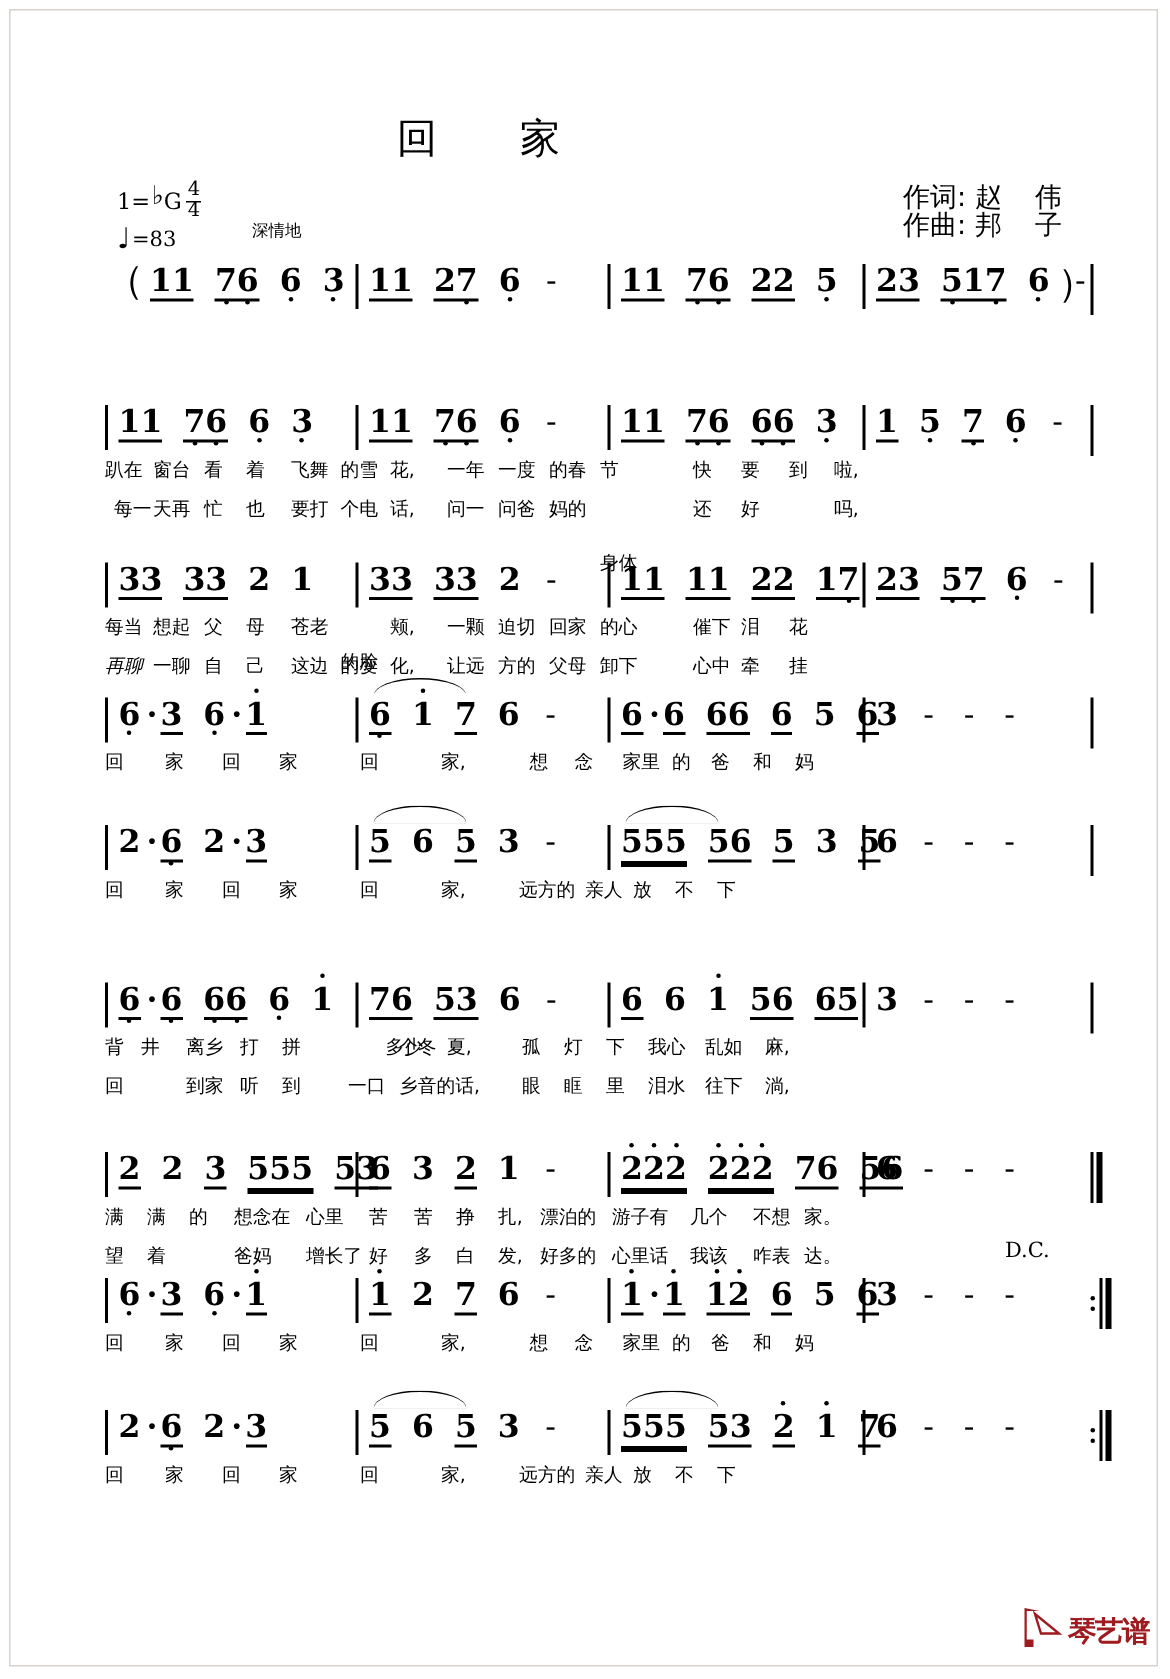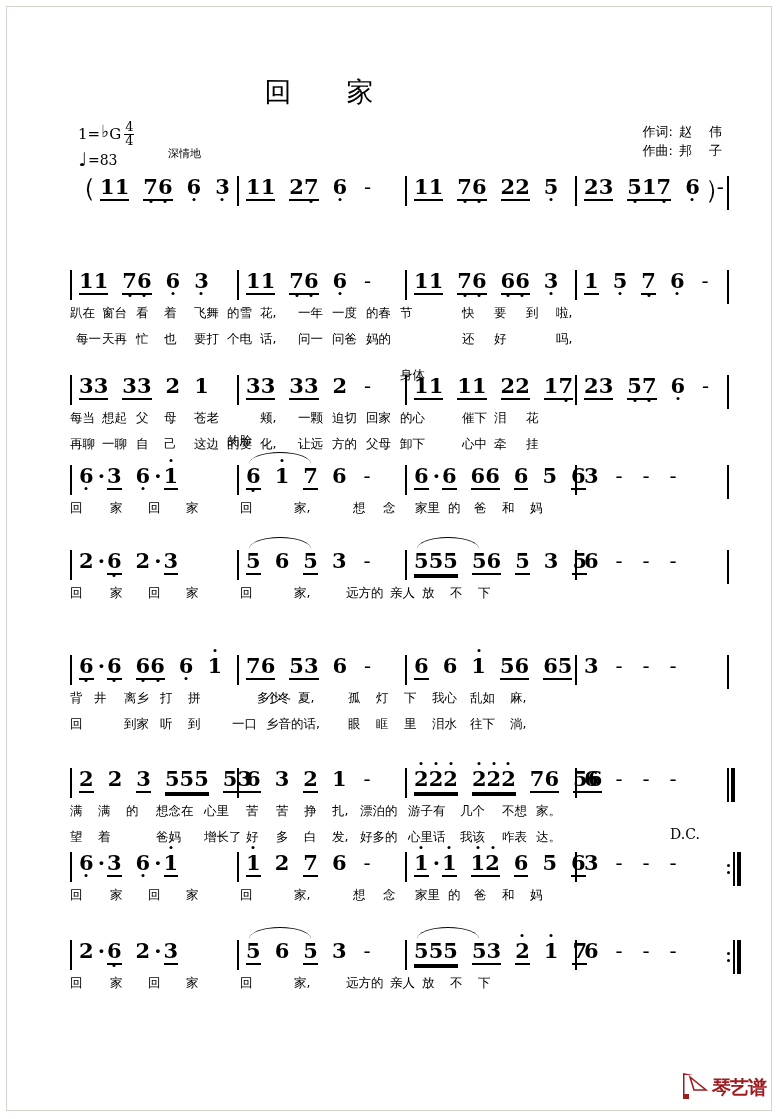--- a/index.html
+++ b/index.html
@@ -56,23 +56,23 @@
     font-size: 14px;
     display: flex; align-items: center;
   }
   .qnote { font-size: 19px; line-height: 1; margin-right: 1px; }
   .expression {
     position: absolute; left: 168px; top: 146px;
     font-size: 11px;
     font-family: "DejaVu Sans", "Liberation Sans", sans-serif;
   }
   .credits {
-    position: absolute; right: 56px; top: 122px;
+    position: absolute; right: 70px; top: 122px;
     text-align: left;
-    font-size: 13px;
+    font-size: 18px;
     line-height: 19px;
   }
   .credits div span.nm { letter-spacing: 2px; margin-left: 6px;}
 
   
   .system { position: absolute; left: 70px; width: 660px; }
   .measures { display: flex; align-items: flex-start; }
   .measure { position: relative; display: flex; align-items: flex-start; }
   .barline {
     width: 2px; background: #000; height: 30px; margin: 0 7px 0 0;
@@ -653,21 +653,21 @@
       <div class="lyric" style="left: 124px; top: 36px; text-align: center;">苍老</div>
       <div class="lyric" style="left: 157px; top: 36px; margin-top: 23px;">的脸</div>
       <div class="lyric" style="left: 190px; top: 36px;">颊,</div>
       <div class="lyric" style="left: 228px; top: 36px;">一颗</div>
       <div class="lyric" style="left: 262px; top: 36px;">迫切</div>
       <div class="lyric" style="left: 296px; top: 36px;">回家</div>
       <div class="lyric" style="left: 330px; top: 36px;">的心</div>
       <div class="lyric" style="left: 392px; top: 36px;">催下</div>
       <div class="lyric" style="left: 424px; top: 36px;">泪</div>
       <div class="lyric" style="left: 456px; top: 36px;">花</div>
-      <div class="lyric" style="left: 0px; top: 62px;">再聊</div>
+      <div class="lyric" style="left: 0px; top: 62px; font-style: italic;">再聊</div>
       <div class="lyric" style="left: 32px; top: 62px;">一聊</div>
       <div class="lyric" style="left: 66px; top: 62px;">自</div>
       <div class="lyric" style="left: 94px; top: 62px;">己</div>
       <div class="lyric" style="left: 124px; top: 62px;">这边</div>
       <div class="lyric" style="left: 157px; top: 62px;">的变</div>
       <div class="lyric" style="left: 190px; top: 62px;">化,</div>
       <div class="lyric" style="left: 228px; top: 62px;">让远</div>
       <div class="lyric" style="left: 262px; top: 62px;">方的</div>
       <div class="lyric" style="left: 296px; top: 62px;">父母</div>
       <div class="lyric" style="left: 330px; top: 62px;">卸下</div>

